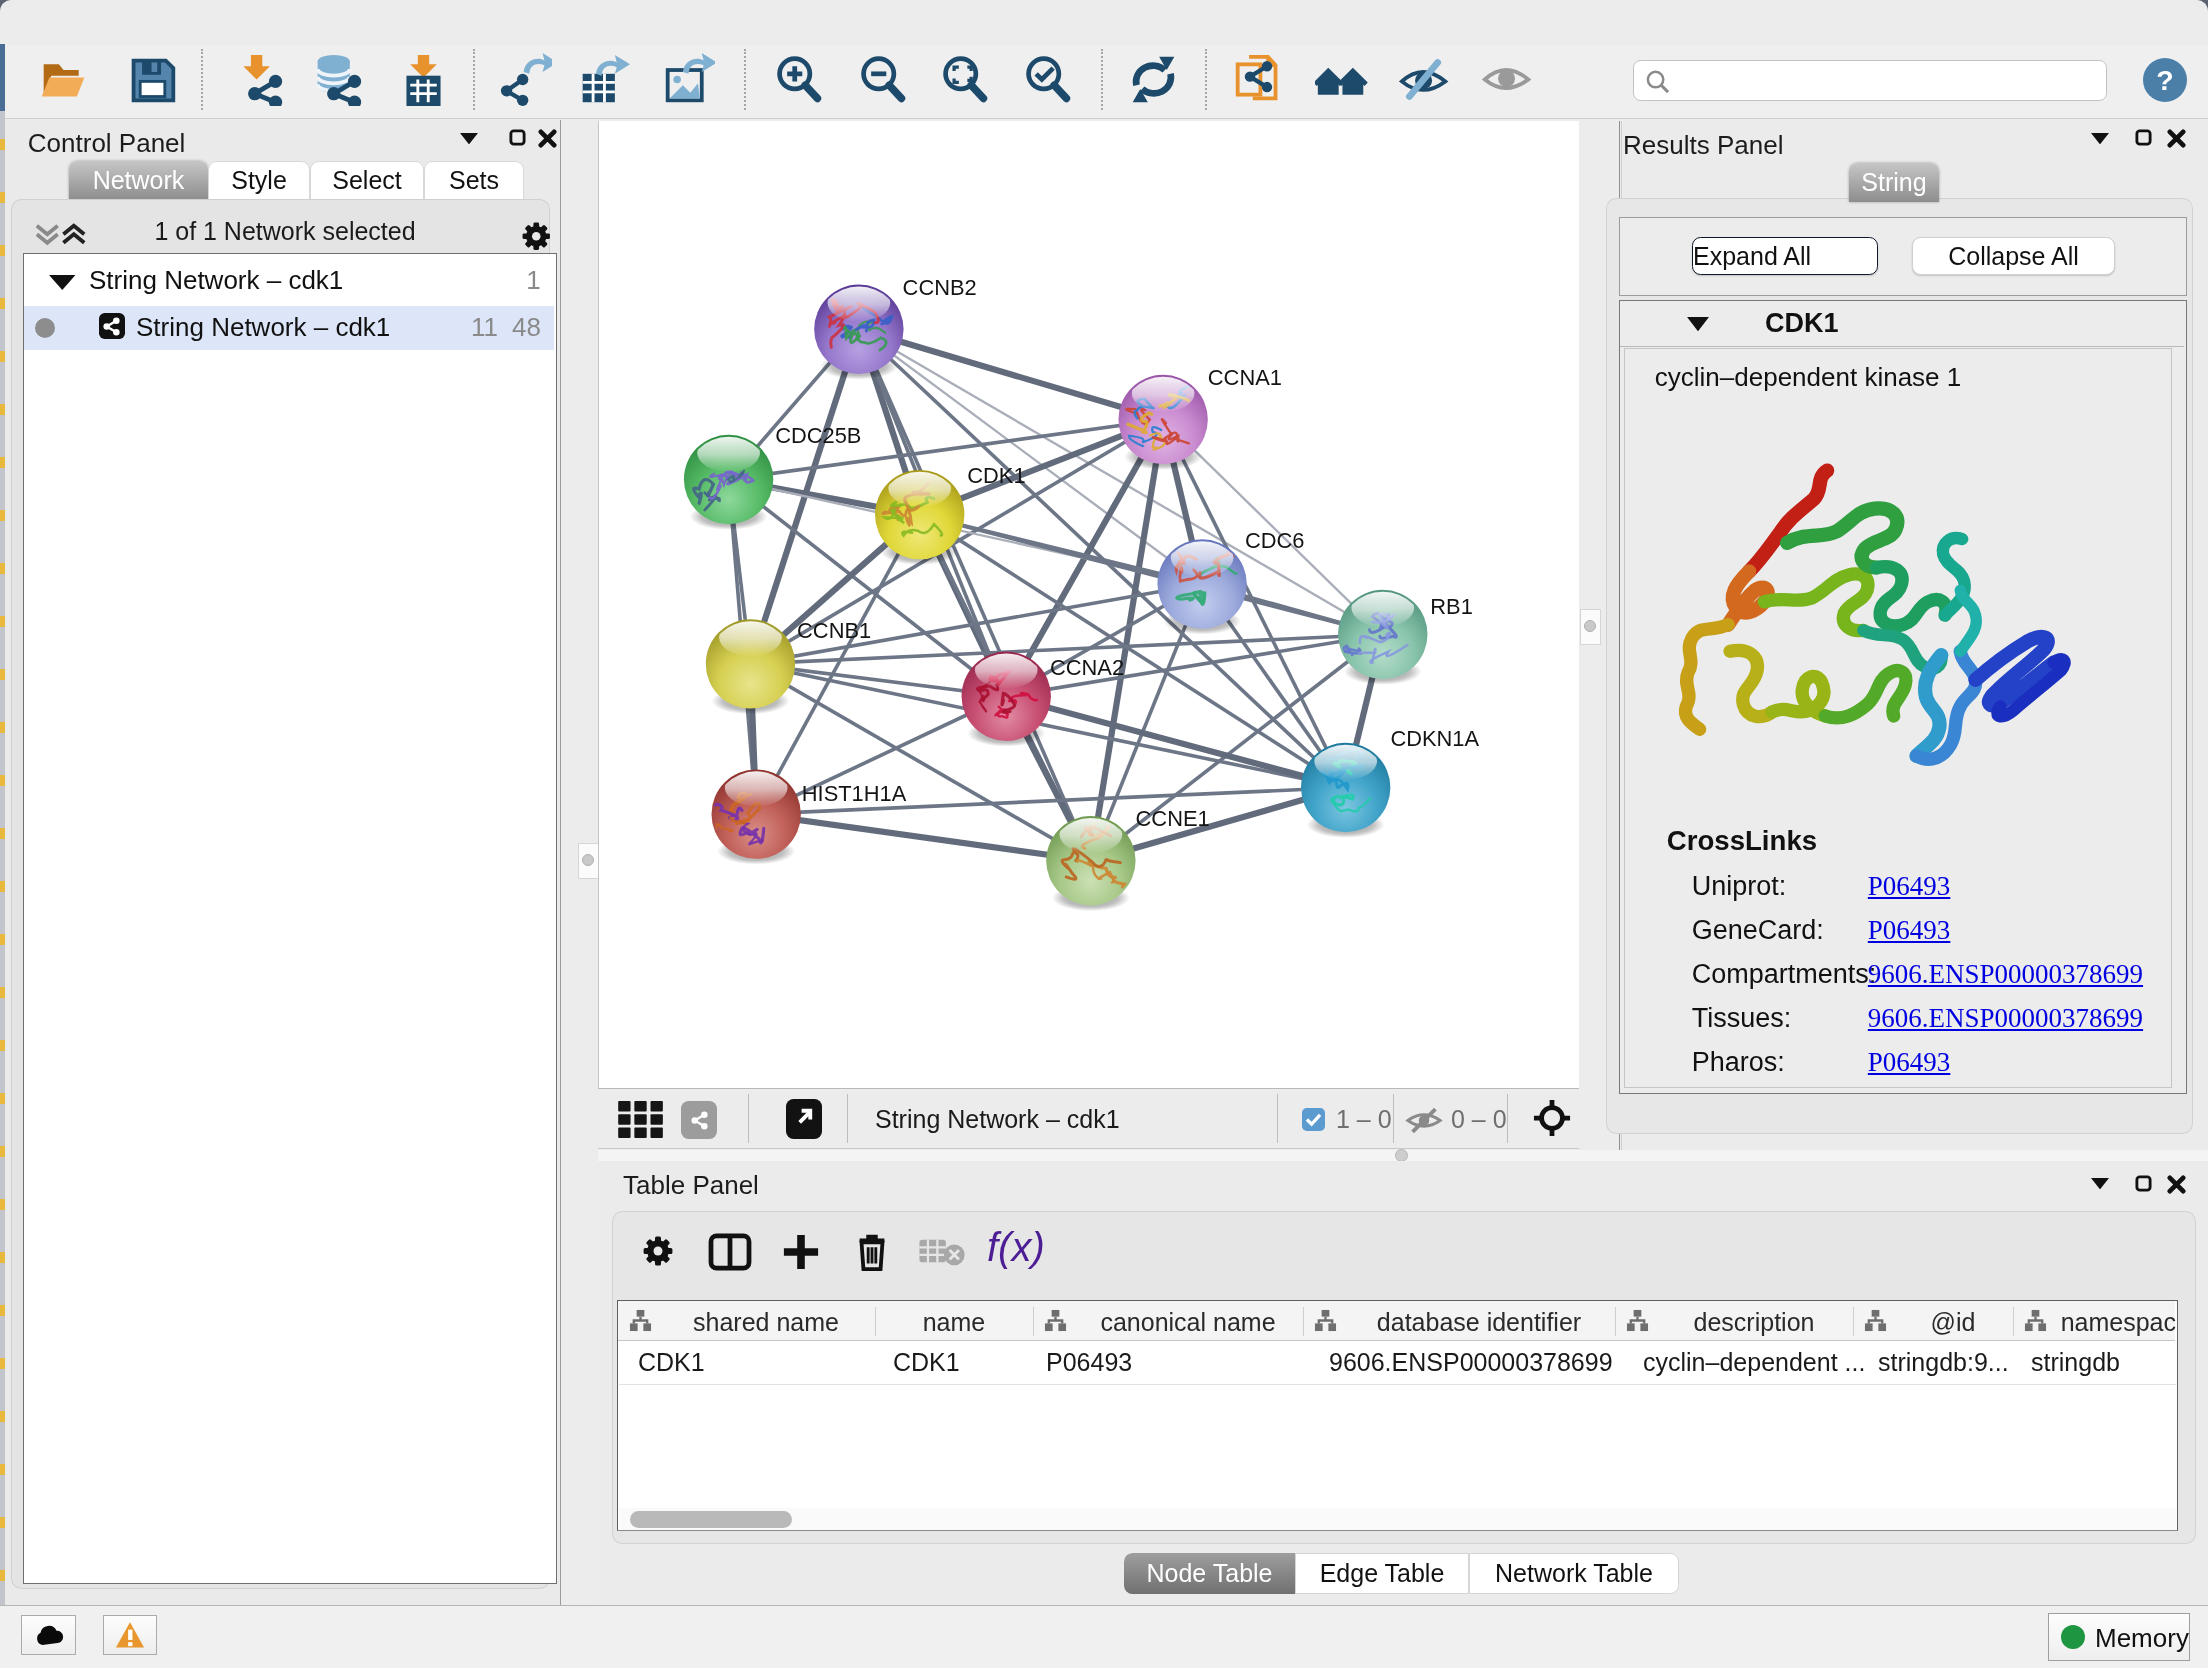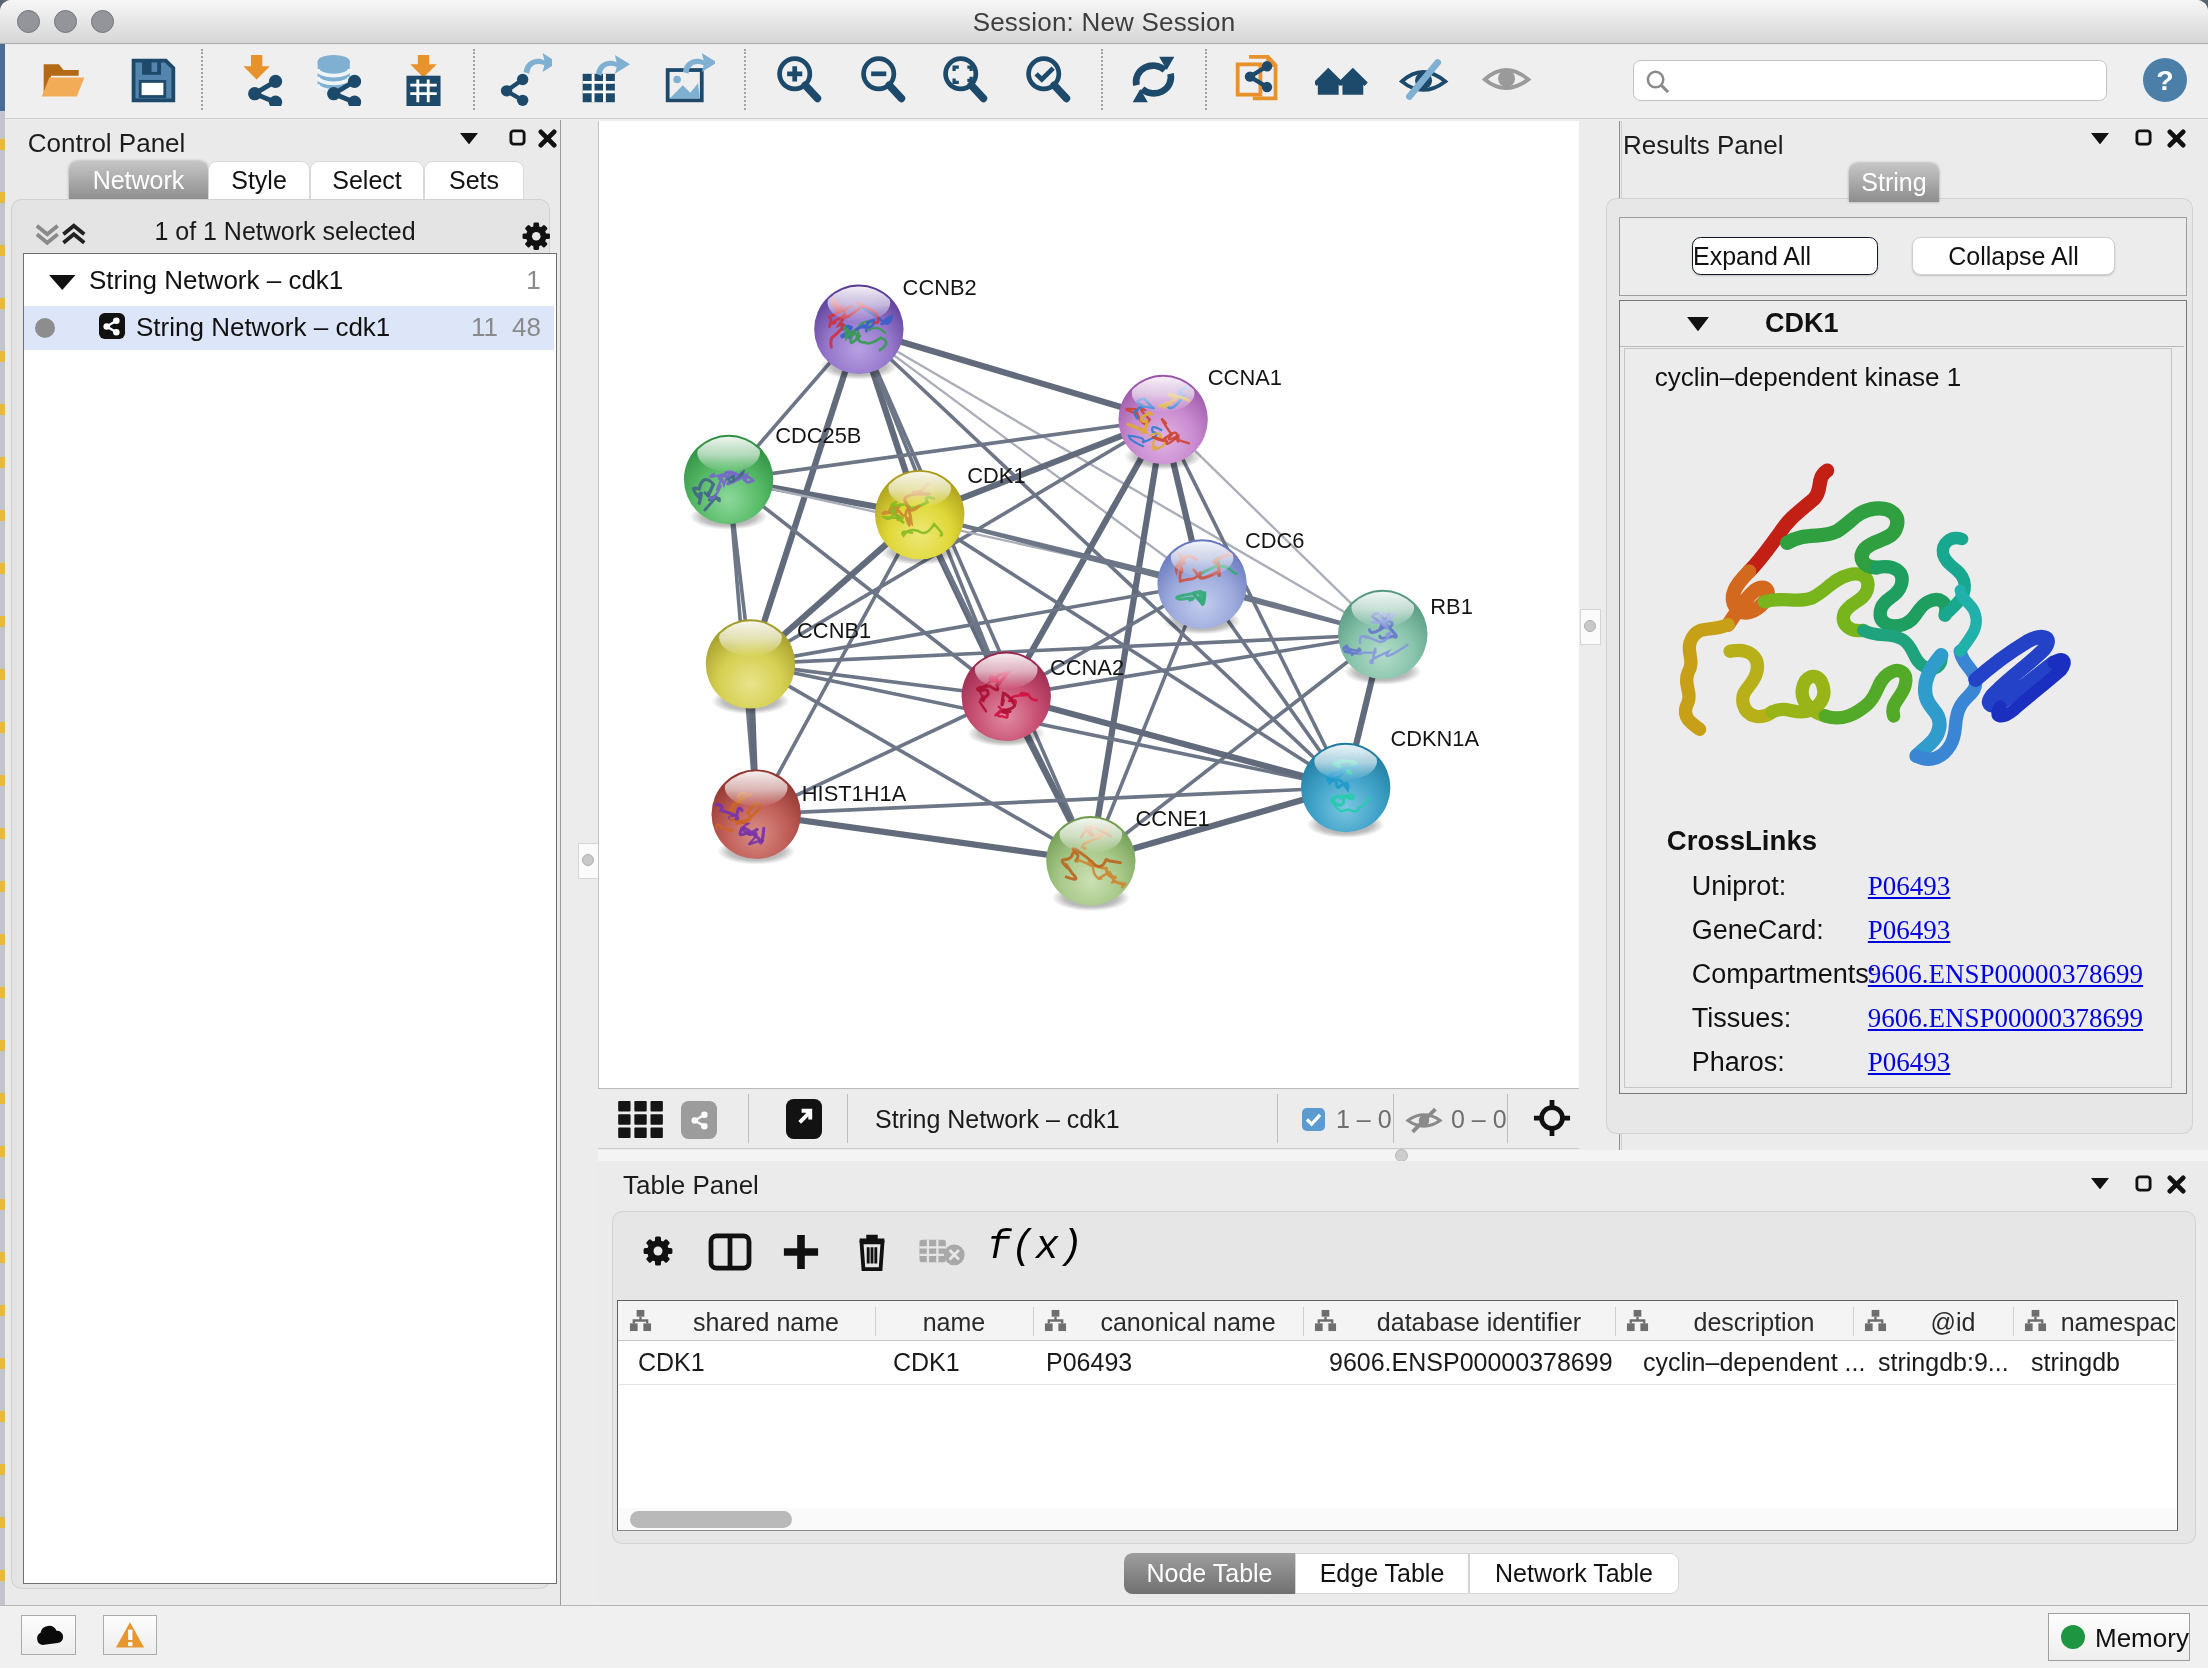--- a/index.html
+++ b/index.html
@@ -1,26 +1,20 @@
 <!DOCTYPE html>
 <html style="font-size:15px"><head><meta charset="utf-8"><style>
 * { margin:0; padding:0; box-sizing:border-box; }
 html,body { width:2208px; height:1668px; overflow:hidden; background:#5a6570; }
 body { font-family:"Liberation Sans",sans-serif; color:#111; -webkit-font-smoothing:antialiased; }
 #win { position:absolute; left:0; top:0; width:2208px; height:1668px; background:#ececec; border-radius:11.4px 11.4px 0 0; overflow:hidden; }
 .abs { position:absolute; }
 </style></head><body>
 <div id="win">
 
-<div class="abs" style="left:0;top:0;width:2208px;height:44px;background:linear-gradient(#f7f7f7,#d6d6d6);border-bottom:1px solid #ababab;border-radius:11.4px 11.4px 0 0">
-  <div class="abs" style="left:17px;top:9.5px;width:23px;height:23px;border-radius:50%;background:#94949b;border:1px solid #74747b"></div>
-  <div class="abs" style="left:54px;top:9.5px;width:23px;height:23px;border-radius:50%;background:#94949b;border:1px solid #74747b"></div>
-  <div class="abs" style="left:91px;top:9.5px;width:23px;height:23px;border-radius:50%;background:#94949b;border:1px solid #74747b"></div>
-  <div class="abs" style="left:0;top:6.7px;width:2208px;text-align:center;font-size:26px;color:#3e3e3e;letter-spacing:0.2px">Session: New Session</div>
-</div>
 
 <div class="abs" style="left:0;top:44px;width:4.8px;height:1624px;background:repeating-linear-gradient(#c2c6cc 0 42px,#e8b93c 42px 53px)">
   <div class="abs" style="left:0;top:0;width:4.8px;height:67px;background:#4a6d96"></div>
 </div>
 
 <div class="abs" style="left:4.8px;top:45px;width:2204px;height:74px;background:#efefef;border-bottom:1px solid #cdcdcd">
 </div>
 <svg style="position:absolute;left:38px;top:53px" width="53" height="53" viewBox="0 0 56 56">
       <path d="M6 12h16l5 6h16v6H14L6 44z" fill="#b26a14"></path>
       <path d="M12 26h37l-8 20H4z" fill="#f2ab56"></path>
@@ -700,21 +694,21 @@
 <svg class="abs" style="left:919px;top:1236px" width="48" height="32" viewBox="0 0 50 34">
       <g fill="#a8a8a8">
         <rect x="0" y="4" width="28" height="24" rx="3"></rect>
       </g>
       <g stroke="#e6e6e6" stroke-width="2.4">
         <path d="M0 12h28M0 20h28M9 4v24M19 4v24"></path>
       </g>
       <circle cx="37" cy="20" r="11" fill="#a8a8a8"></circle>
       <path d="M32 15l10 10M42 15l-10 10" stroke="#e6e6e6" stroke-width="3"></path>
     </svg>
-<div class="abs" style="left:987px;top:1225px;font-family:Liberation Mono, monospace;font-style:italic;font-size:40px;color:#000000">f(x)</div>
+<div class="abs" style="left:987px;top:1225px;font-family:Liberation Sans, sans-serif;font-style:italic;font-size:40px;color:#4c1d95">f(x)</div>
 
 <div class="abs" style="left:617px;top:1300px;width:1561px;height:231px;background:#fff;border:1.9px solid #5f5f5f;border-bottom:1px solid #8a8a8a">
   <div class="abs" style="left:0;top:0;width:1557px;height:40px;background:#f4f4f4;border-bottom:1px solid #c6c6c6"></div>
 </div>
 
 <svg style="position:absolute;left:629px;top:1309px" width="23" height="23" viewBox="0 0 24 24">
       <rect x="8" y="1" width="8" height="7" fill="#6e6e6e"></rect>
       <rect x="1" y="15" width="8" height="8" fill="#6e6e6e"></rect>
       <rect x="15" y="15" width="8" height="8" fill="#6e6e6e"></rect>
       <path d="M12 8v4M5 15v-3h14v3" stroke="#6e6e6e" stroke-width="2.4" fill="none"></path>

